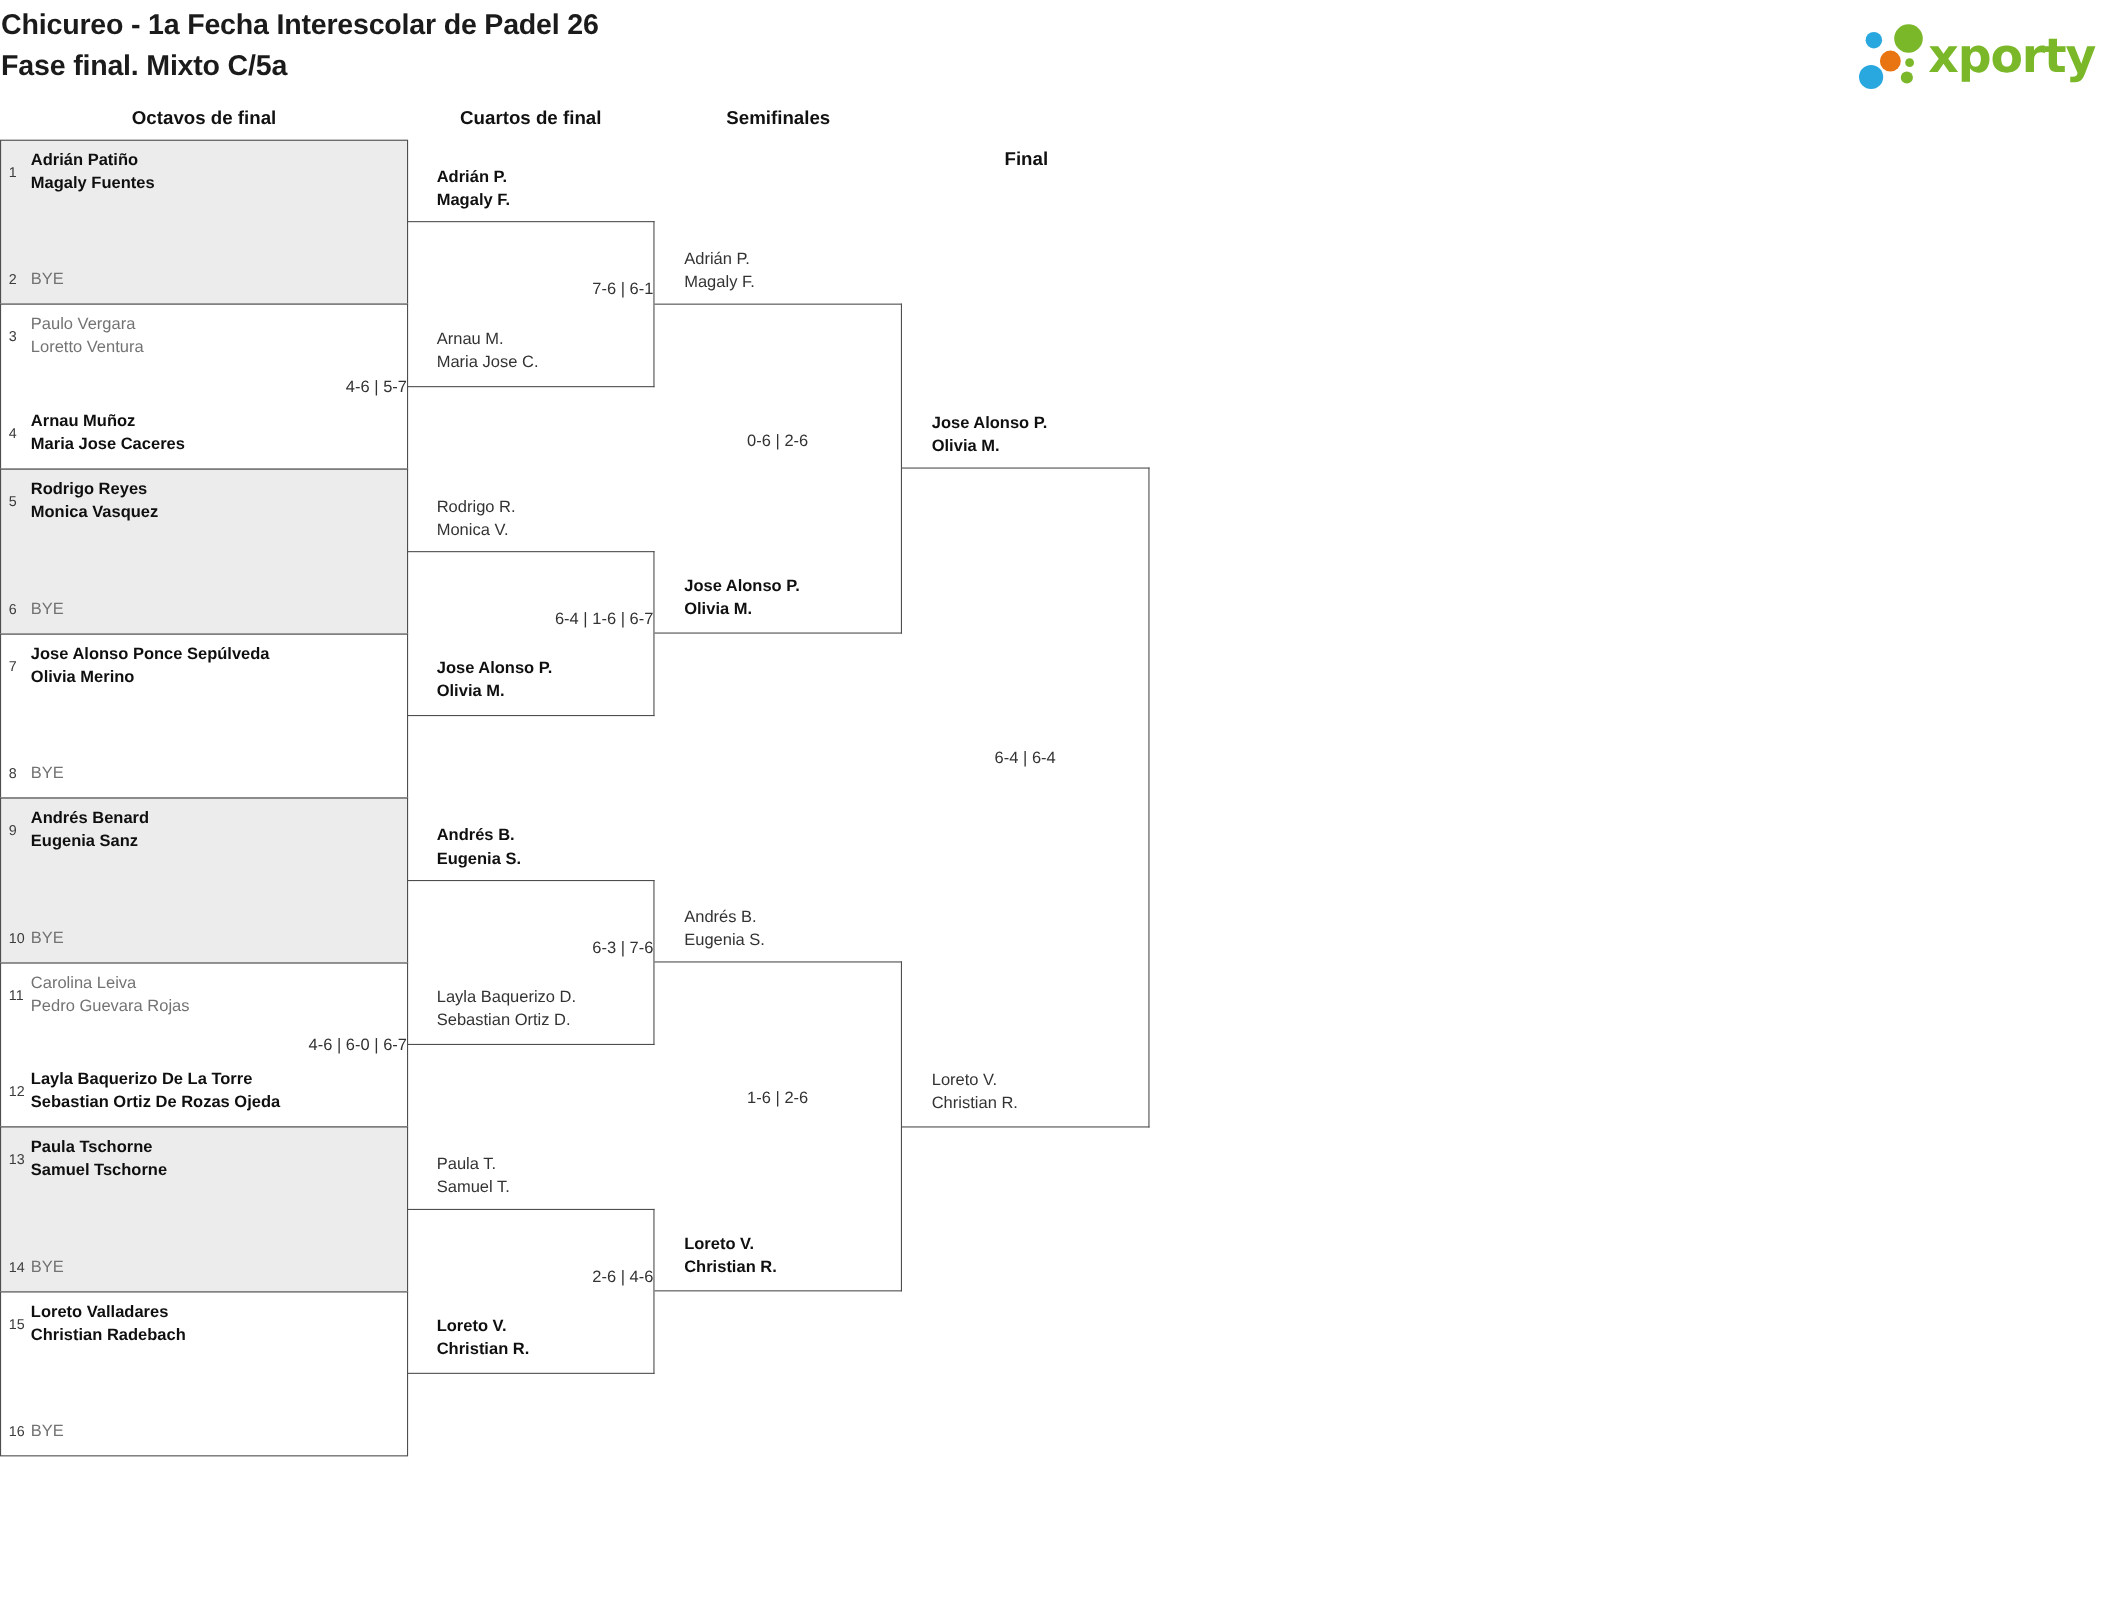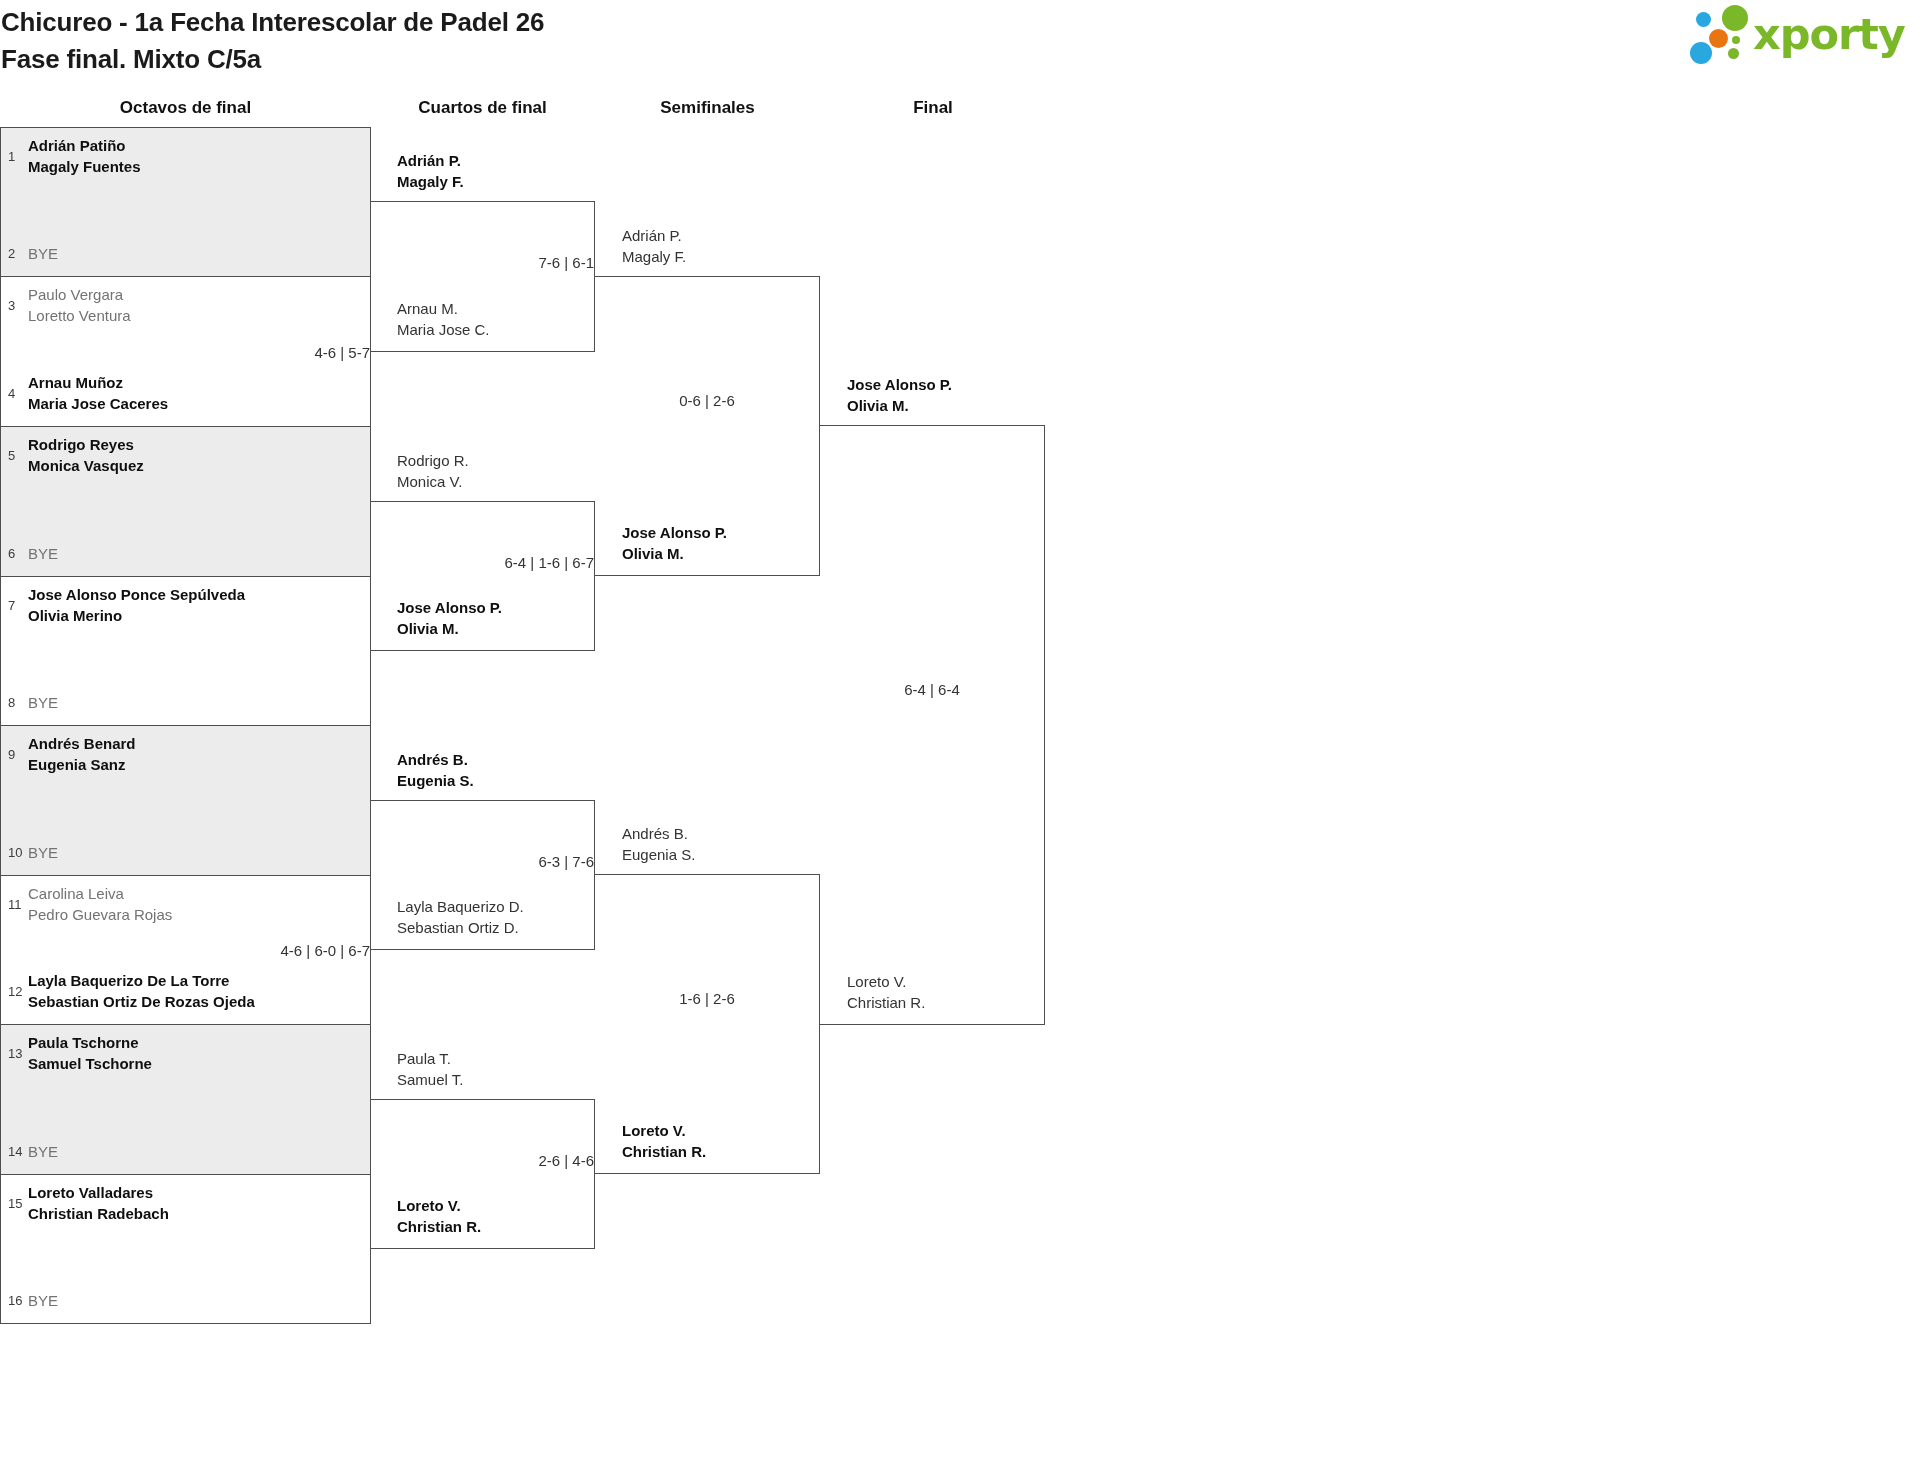--- a/index.html
+++ b/index.html
@@ -6,42 +6,42 @@
   body{
     width:1920px;height:1459px;position:relative;overflow:hidden;
     font-family:"Liberation Sans","DejaVu Sans",sans-serif;color:#222;
   }
   
   .title{
     position:absolute;left:1px;top:4px;
     font-size:26px;font-weight:700;line-height:37px;color:#1b1b1b;letter-spacing:-0.2px;
   }
   
-  .logo{position:absolute;left:1685px;top:3px;width:232px;height:72px;cursor:pointer;}
+  .logo{position:absolute;left:1685px;top:20px;width:232px;height:72px;cursor:pointer;}
   .dot{position:absolute;border-radius:50%;}
   .dot.blue-sm{left:11px;top:9px;width:15px;height:15px;background:#29a8e0;}
   .dot.green-lg{left:37px;top:2px;width:26px;height:26px;background:#7ab829;}
   .dot.orange-md{left:24px;top:26px;width:19px;height:19px;background:#e87511;}
   .dot.green-xs{left:47px;top:33px;width:8px;height:8px;background:#7ab829;}
   .dot.blue-lg{left:5px;top:39px;width:22px;height:22px;background:#29a8e0;}
   .dot.green-sm{left:43px;top:45px;width:11px;height:11px;background:#7ab829;}
   .logo-text{
     position:absolute;left:68px;top:1px;
     font-size:43px;line-height:60px;font-weight:800;letter-spacing:-1px;color:#7ab829;
     font-family:"DejaVu Sans","Liberation Sans",sans-serif;
   }
   
   .col-header{
     position:absolute;top:97px;font-size:17px;font-weight:700;line-height:22px;
     color:#111;text-align:center;
   }
   .hdr-r16{left:0;width:371px;}
   .hdr-qf{left:370px;width:225px;}
   .hdr-sf{left:595px;width:225px;}
-  .hdr-f{left:820px;width:226px;}
+  .hdr-f{left:820px;width:226px;margin-top:37px;}
   
   .m16{
     position:absolute;left:0;width:371px;box-sizing:border-box;
     border:1px solid #4e4e4e;background:#fff;
   }
   .m16.shaded{background:#ececec;}
   .row{
     position:absolute;left:0;width:100%;box-sizing:border-box;
     display:flex;align-items:center;padding:0 10px 0 7px;
   }

